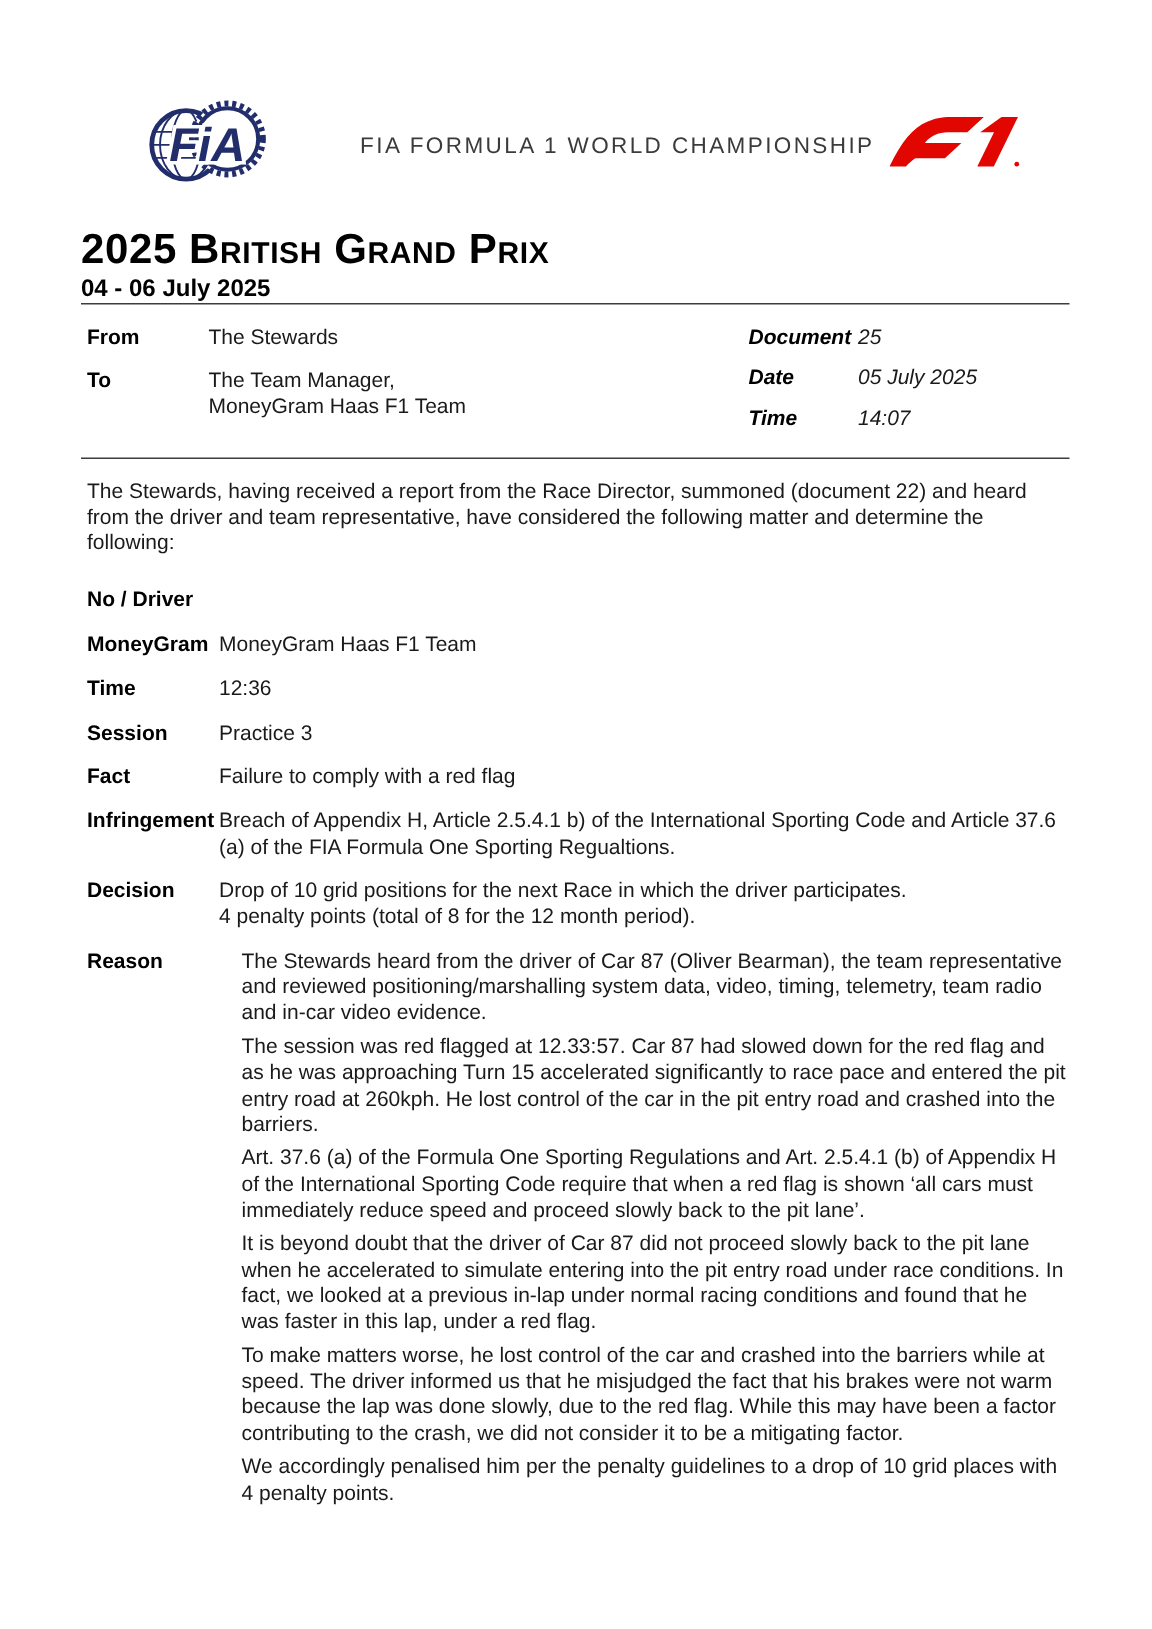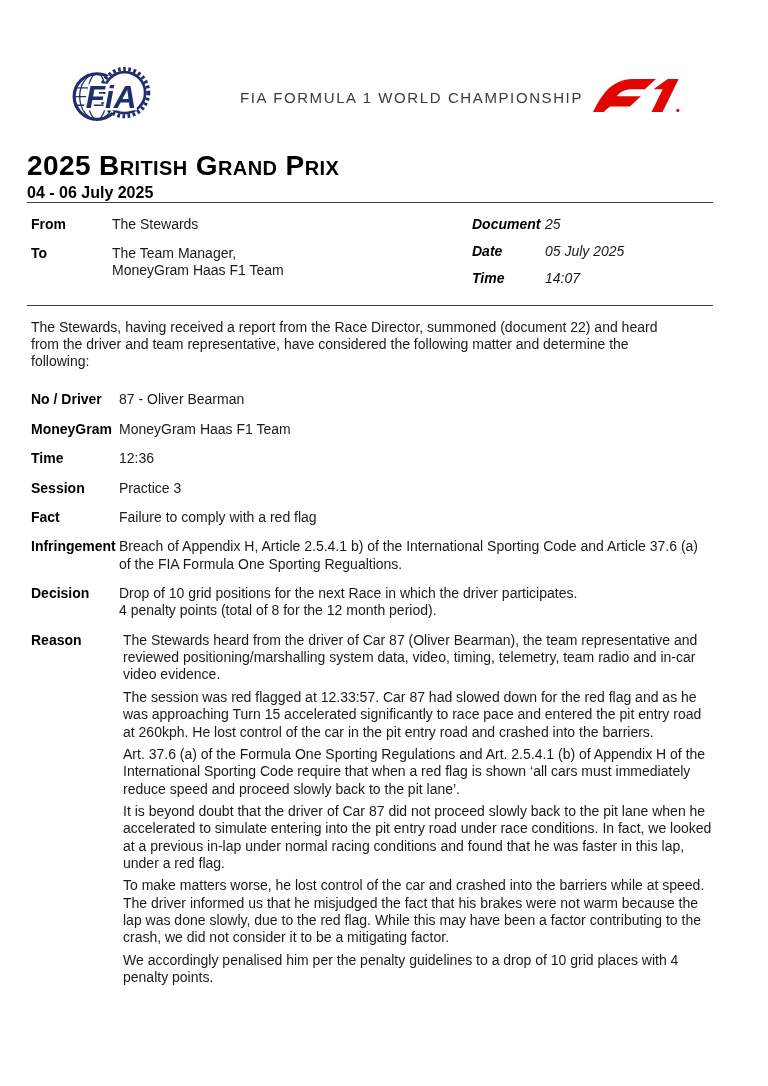--- a/index.html
+++ b/index.html
@@ -5,21 +5,21 @@
   * { margin: 0; padding: 0; box-sizing: border-box; }
   html, body { background: #ffffff; }
   body {
     width: 768px; height: 1086px;
     font-family: "Liberation Sans", sans-serif;
     color: #1a1a1a;
     overflow: hidden;
   }
   .page {
     width: 768px; height: 1086px;
-    padding: 58px 55px 0 27px;
+    padding: 58px 55px 0 54px;
     background: #ffffff;
   }
 
   
   .doc-header {
     display: flex;
     align-items: center;
     justify-content: space-between;
     height: 78px;
   }
@@ -86,21 +86,21 @@
   }
   .fields { margin: 21px 0 0 4px; }
   .field-row {
     display: grid;
     grid-template-columns: 88px 1fr;
     margin-bottom: 12px;
     font-size: 14px;
     line-height: 1.24;
   }
   .field-label { font-weight: bold; color: #000; padding-right: 4px; }
-  .field-value p { margin: 0 0 5px 4px; }
+  .field-value p { margin: 0 0 5px 15px; }
   .field-value p:last-child { margin-bottom: 0; }
 
   
   .navy-stroke { stroke: #222D6B; }
   .fia-text {
     font-family: "Liberation Sans", sans-serif;
     font-weight: bold;
     font-style: italic;
   }
 </style>
@@ -164,21 +164,20 @@
       <div>14:07</div>
     </div>
   </section>
 
   <p class="intro">The Stewards, having received a report from the Race Director, summoned (document 22) and heard from the driver and team representative, have considered the following matter and determine the following:</p>
 
   <section class="fields">
 
     <div class="field-row">
       <div class="field-label">No / Driver</div>
-      <div class="field-value">87 - Oliver Bearman</div>
     </div>
 
     <div class="field-row">
       <div class="field-label">MoneyGram</div>
       <div class="field-value">MoneyGram Haas F1 Team</div>
     </div>
 
     <div class="field-row">
       <div class="field-label">Time</div>
       <div class="field-value">12:36</div>

